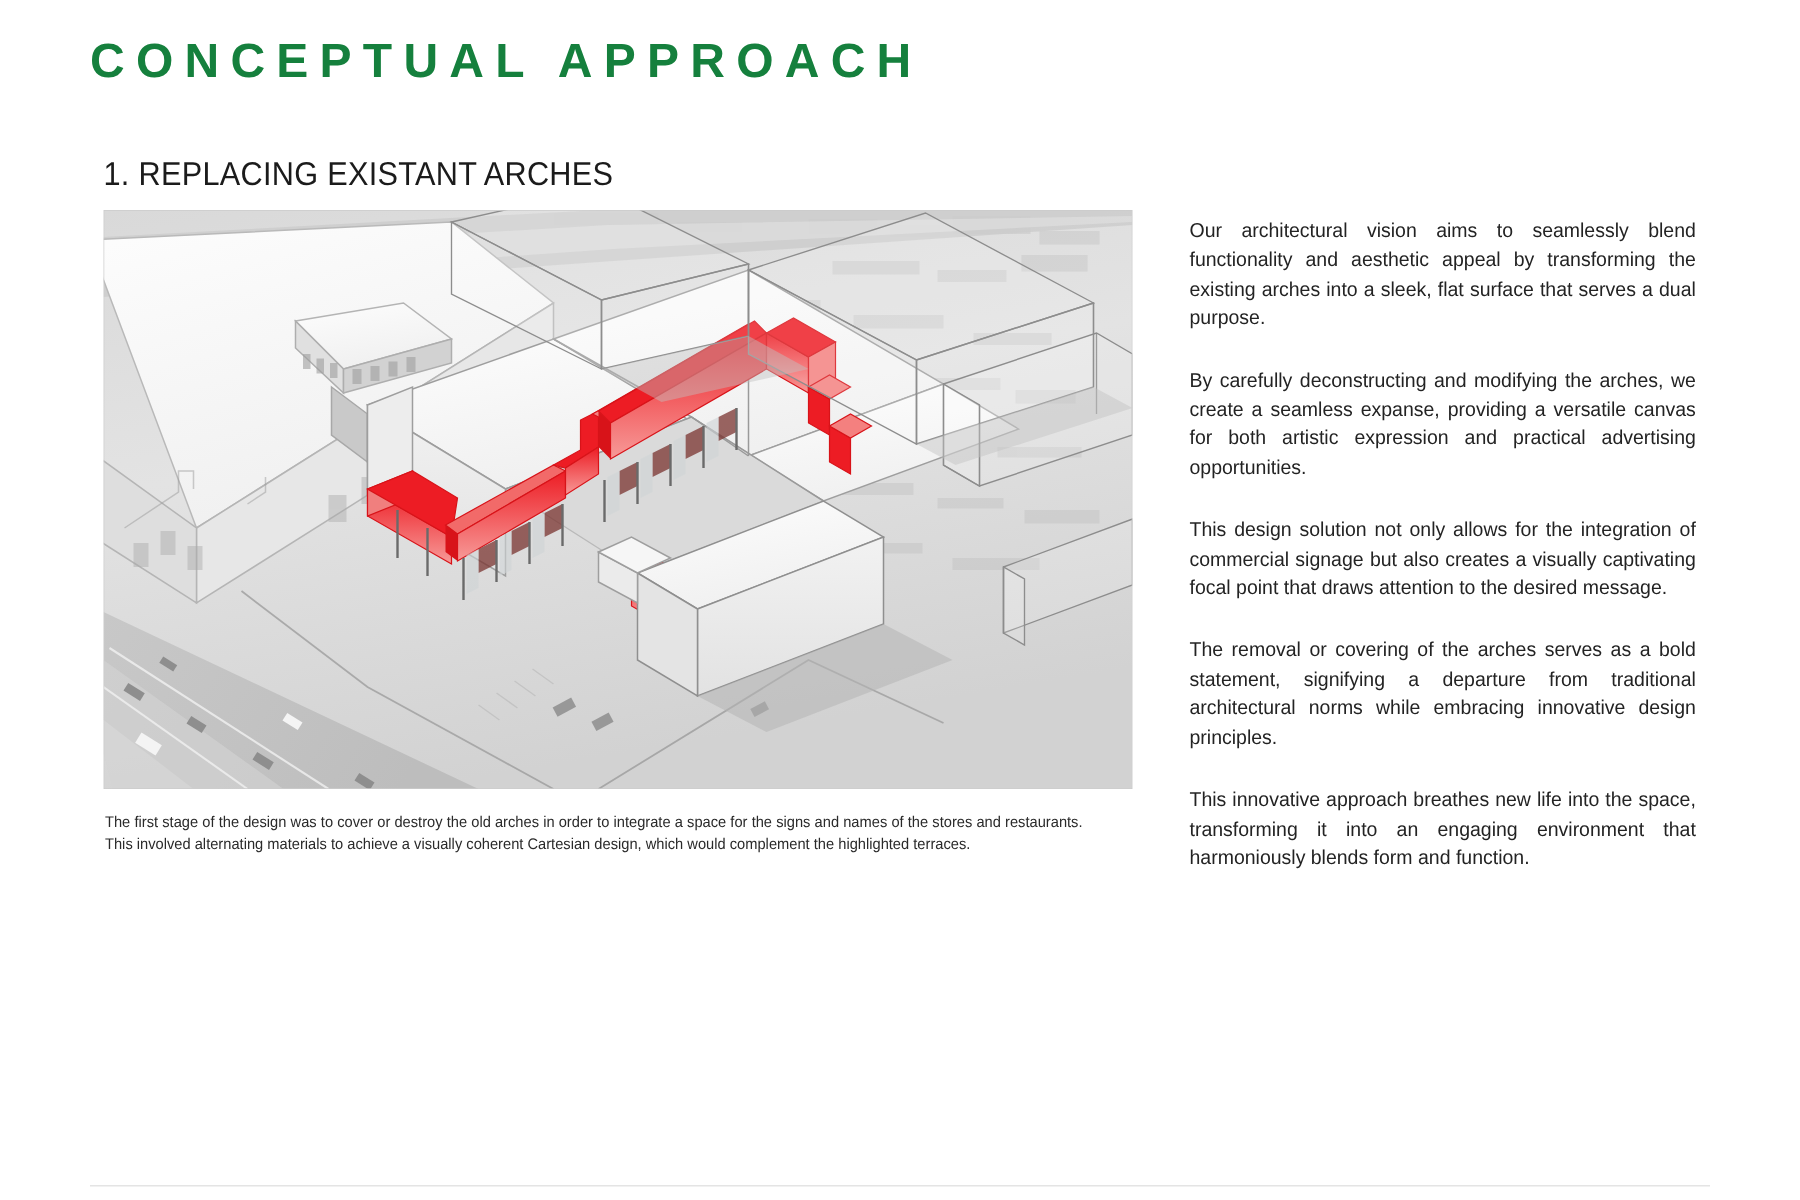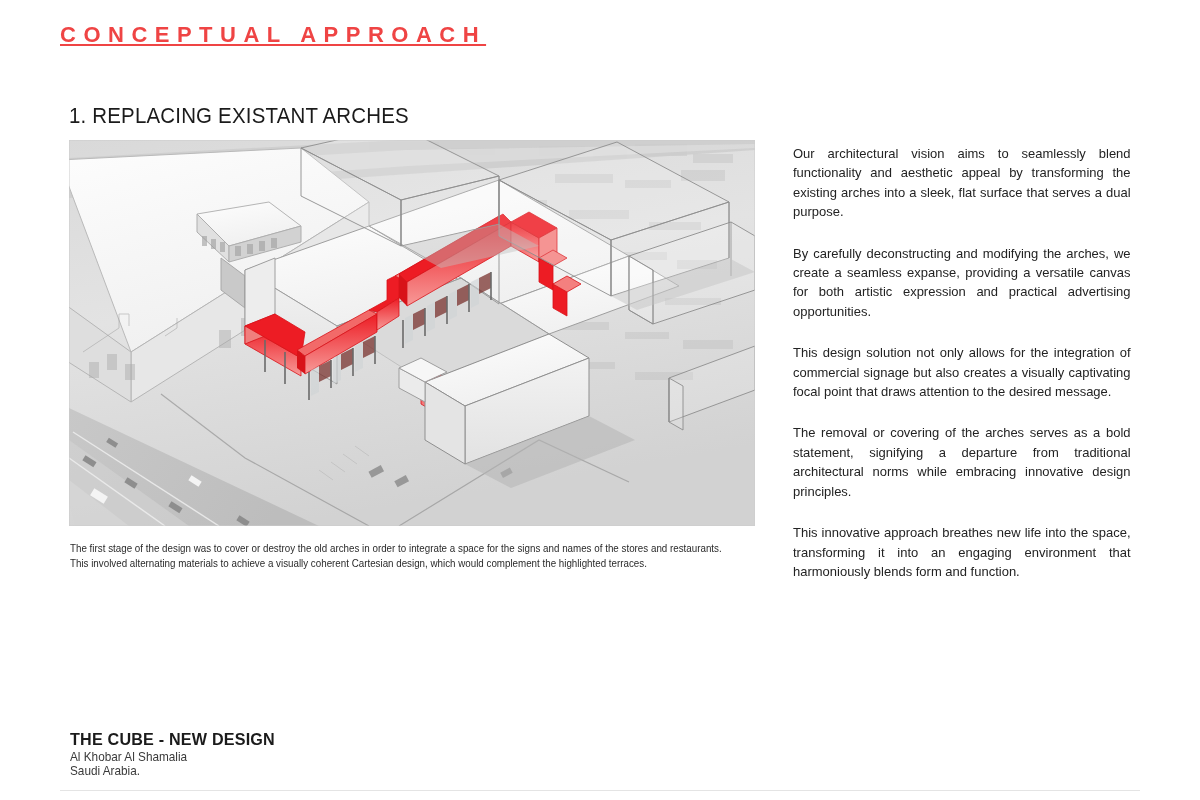--- a/index.html
+++ b/index.html
@@ -21,27 +21,26 @@
     position: absolute;
     inset: 0;
     background: #ffffff;
   }
 
   
   .page-title {
     position: absolute;
     left: 60px;
     top: 22px;
-    font-size: 22px;
+    font-size: 32px;
     font-weight: 700;
     letter-spacing: 7.5px;
-    color: #ef4444;
+    color: #15803d;
     font-family: "Liberation Sans", sans-serif;
     white-space: nowrap;
-    text-decoration: underline;
   }
 
   .section-title {
     position: absolute;
     left: 69px;
     top: 103px;
     font-size: 22px;
     font-weight: 400;
     letter-spacing: 0.2px;
     color: #1b1b1b;
@@ -394,21 +393,16 @@
   <div class="caption">The first stage of the design was to cover or destroy the old arches in order to integrate a space for the signs and names of the stores and restaurants. This involved alternating materials to achieve a visually coherent Cartesian design, which would complement the highlighted terraces.</div>
 
   <div class="text-column">
     <p>Our architectural vision aims to seamlessly blend functionality and aesthetic appeal by transforming the existing arches into a sleek, flat surface that serves a dual purpose.</p>
     <p>By carefully deconstructing and modifying the arches, we create a seamless expanse, providing a versatile canvas for both artistic expression and practical advertising opportunities.</p>
     <p>This design solution not only allows for the integration of commercial signage but also creates a visually captivating focal point that draws attention to the desired message.</p>
     <p>The removal or covering of the arches serves as a bold statement, signifying a departure from traditional architectural norms while embracing innovative design principles.</p>
     <p>This innovative approach breathes new life into the space, transforming it into an engaging environment that harmoniously blends form and function.</p>
   </div>
 
-  <div class="footer">
-    <div class="footer-title">THE CUBE - NEW DESIGN</div>
-    <div class="footer-line">Al Khobar Al Shamalia</div>
-    <div class="footer-line">Saudi Arabia.</div>
-  </div>
 
   <div class="footer-rule"></div>
 
 </div>
 
 </body></html>

